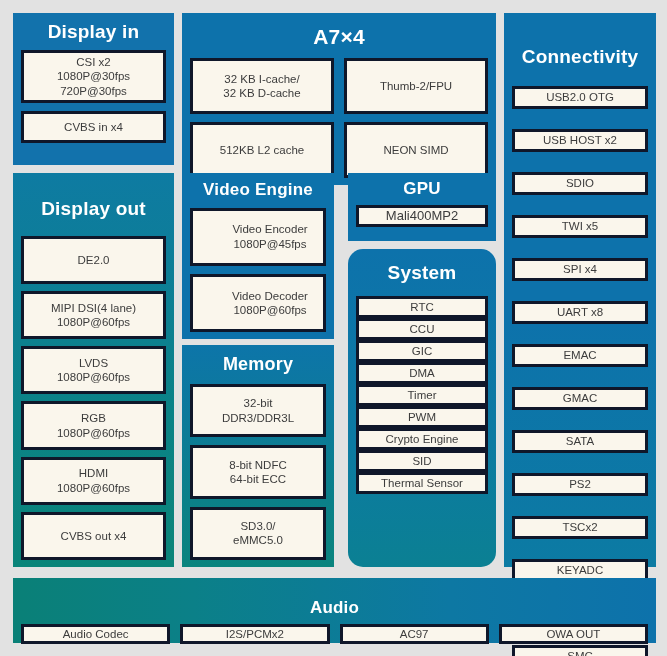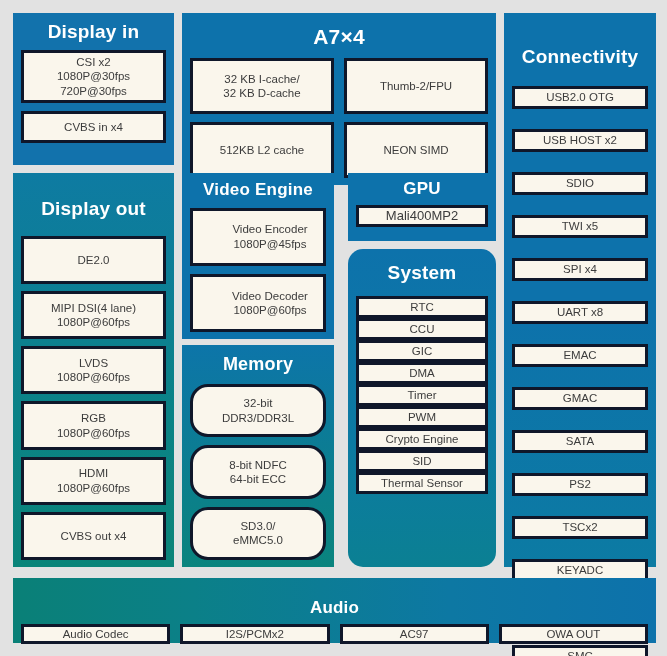--- a/index.html
+++ b/index.html
@@ -79,21 +79,21 @@
   #p-video{left:182px;top:173px;width:152px;height:166px;background:#0d72ab;}
   #p-video .panel-title{font-size:17px;margin:2px 0 8px;}
   #p-video .boxes{gap:8px;}
   #p-video .chip{font-size:11.5px;flex:1 1 0;padding-left:24px;}
 
   
   #p-memory{left:182px;top:345px;width:152px;height:222px;
     background:linear-gradient(180deg,#0d75a9 0%,#0b8089 70%,#0a847e 100%);}
   #p-memory .panel-title{font-size:18px;margin:4px 0 9px;}
   #p-memory .boxes{gap:8px;}
-  #p-memory .chip{font-size:11.5px;flex:1 1 0;border-radius:18px;}
+  #p-memory .chip{font-size:11.5px;flex:1 1 0;}
 
   
   #p-gpu{left:348px;top:173px;width:148px;height:68px;background:#0d72ab;}
   #p-gpu .panel-title{font-size:17px;margin:1px 0 6px;}
   #p-gpu .chip{font-size:13px;flex:0 0 20px;}
 
   
   #p-system{left:348px;top:249px;width:148px;height:318px;
     background:linear-gradient(180deg,#0d72ab 0%,#0c7aa2 60%,#0b8093 100%);border-radius:15px;}
   #p-system .panel-title{font-size:19px;margin:8px 0 12px;}

